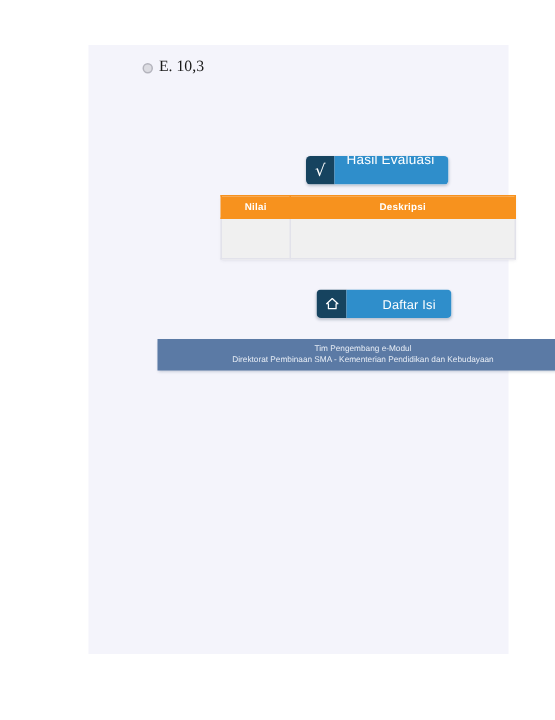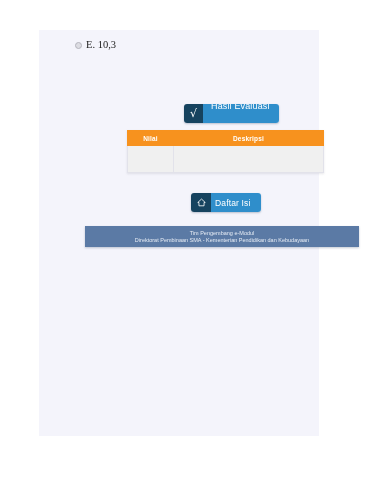--- a/index.html
+++ b/index.html
@@ -11,21 +11,21 @@
     width: 370px;
     height: 480px;
     position: relative;
     overflow: hidden;
     font-family: "Liberation Sans", sans-serif;
   }
 
   
   #page-panel {
     position: absolute;
-    left: 39px;
+    left: 59px;
     top: 30px;
     width: 280px;
     height: 406px;
     background: #f4f4fb;
   }
 
   
   #option-row {
     position: absolute;
     left: 36px;
@@ -90,21 +90,21 @@
   }
 
   #btn-daftar-isi {
     left: 152px;
     top: 163px;
     height: 19px;
   }
   #btn-daftar-isi .pill-icon { width: 20px; }
   #btn-daftar-isi .pill-label {
     font-size: 8.5px;
-    padding: 0 10px 0 4px;
+    padding: 0 10px 0 24px;
   }
 
   .radical-glyph {
     color: #ffffff;
     font-family: "DejaVu Sans", sans-serif;
     font-size: 11px;
     line-height: 1;
   }
 
   

